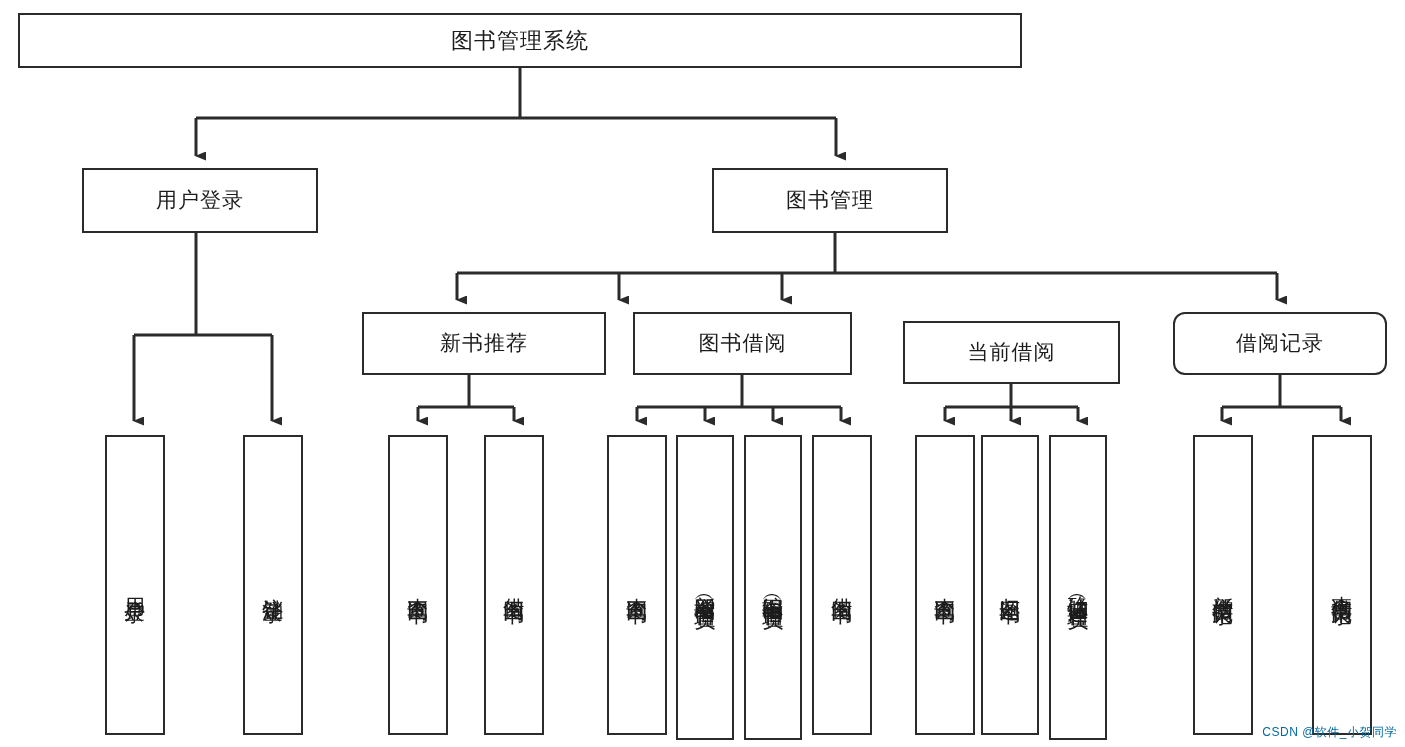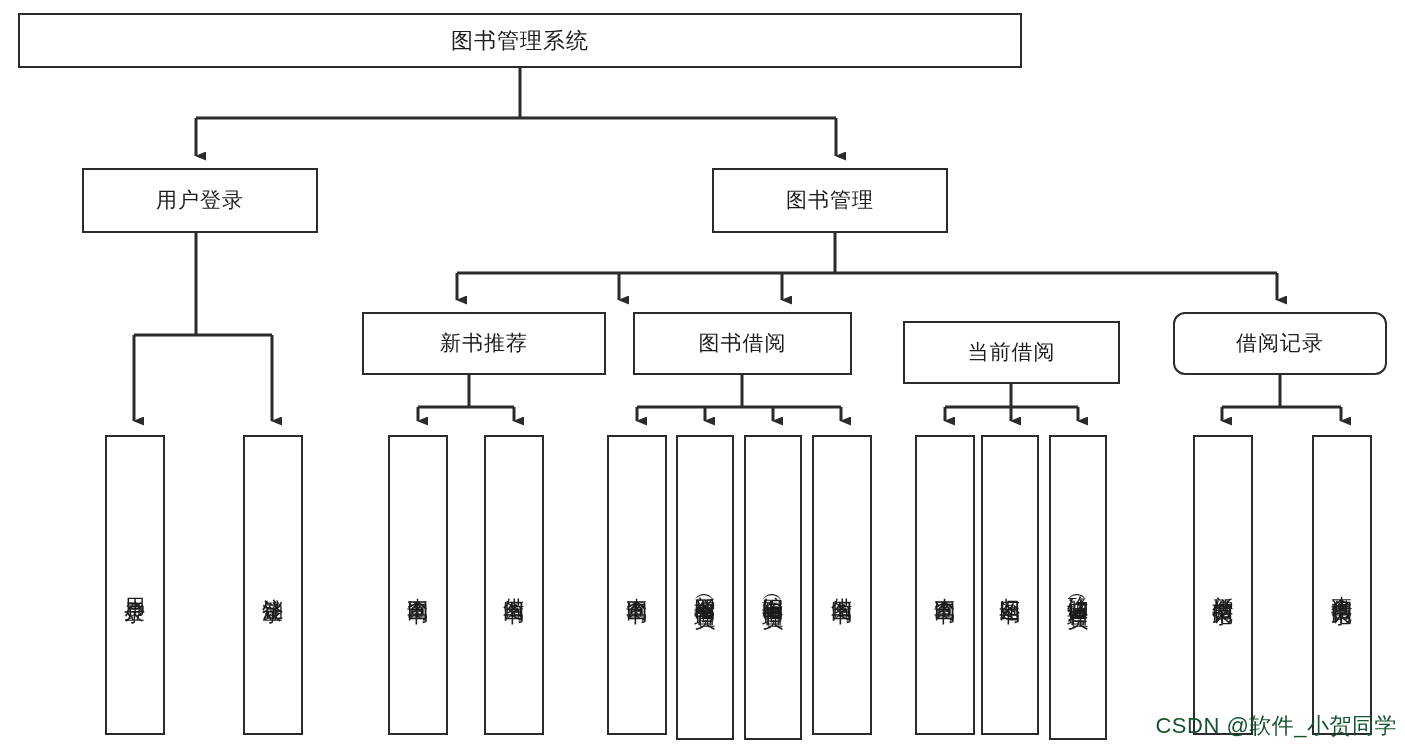--- a/index.html
+++ b/index.html
@@ -8,21 +8,21 @@
   #stage{position:relative;width:1405px;height:747px;background:#fff;}
   svg#wires{position:absolute;left:0;top:0;width:1405px;height:747px;}
   .node{position:absolute;box-sizing:border-box;border:2.5px solid #2b2b2b;
         background:#ffffff;display:flex;align-items:center;justify-content:center;
         text-align:center;}
   .node .lbl{font-size:21px;line-height:1.18;letter-spacing:1px;color:#1c1c1c;}
   .node.root .lbl{font-size:22px;}
   .node.leaf{align-items:center;justify-content:center;}
   .node.leaf .lbl{writing-mode:vertical-rl;text-orientation:upright;
         font-size:21px;line-height:1.22;letter-spacing:2px;white-space:nowrap;}
-  .wm{position:absolute;right:8px;bottom:6px;font-size:22px;color:#14532d;
+  .wm{position:absolute;right:8px;bottom:6px;font-size:12px;color:#0369a1;
       letter-spacing:.5px;white-space:nowrap;}
 </style>
 </head>
 <body>
 
 <div id="stage">
 
   <svg id="wires" viewBox="0 0 1405 747" xmlns="http://www.w3.org/2000/svg">
     <defs>
       <marker id="ah" markerWidth="9" markerHeight="11" refX="4.5" refY="10" orient="auto" markerUnits="userSpaceOnUse">

